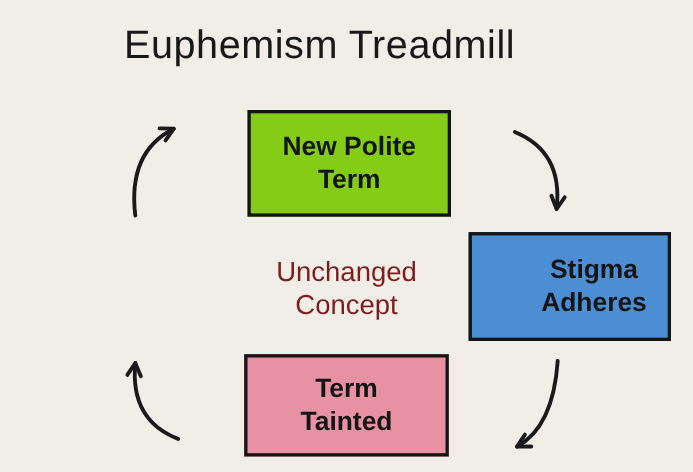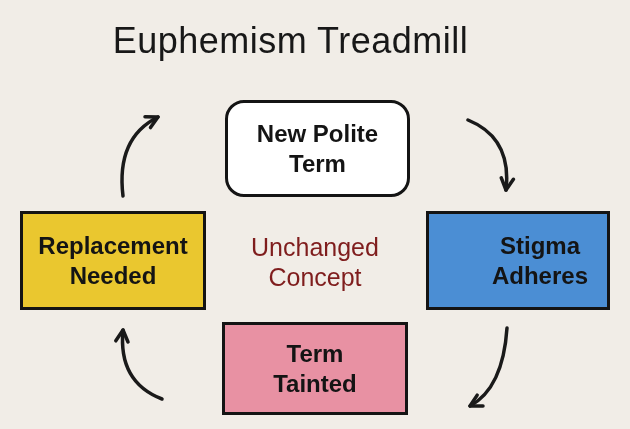--- a/index.html
+++ b/index.html
@@ -98,31 +98,28 @@
         <polyline points="477.2,395.1 470,406 483,405.9"></polyline>
       </g>
 
       <g>
         <path d="M 162 399 Q 118 382 123 330"></path>
         <polyline points="128,342 123,330 115.8,340.8"></polyline>
       </g>
     </g>
   </svg>
 
-  <div class="node node-top" style="background-color: #ffffff; border-radius: 19px;">
+  <div class="node node-top" style="background-color: #84cc16;">
     <span>New Polite Term</span>
   </div>
 
   <div class="node node-right" style="background-color: rgb(75, 142, 212);">
     <span>Stigma Adheres</span>
   </div>
 
   <div class="node node-bottom" style="background-color: rgb(232, 145, 163);">
     <span>Term Tainted</span>
   </div>
 
-  <div class="node node-left" style="background-color: rgb(234, 199, 47);">
-    <span>Replacement Needed</span>
-  </div>
 
   <div class="center-label">Unchanged Concept</div>
 
 </div>
 
 </body></html>

